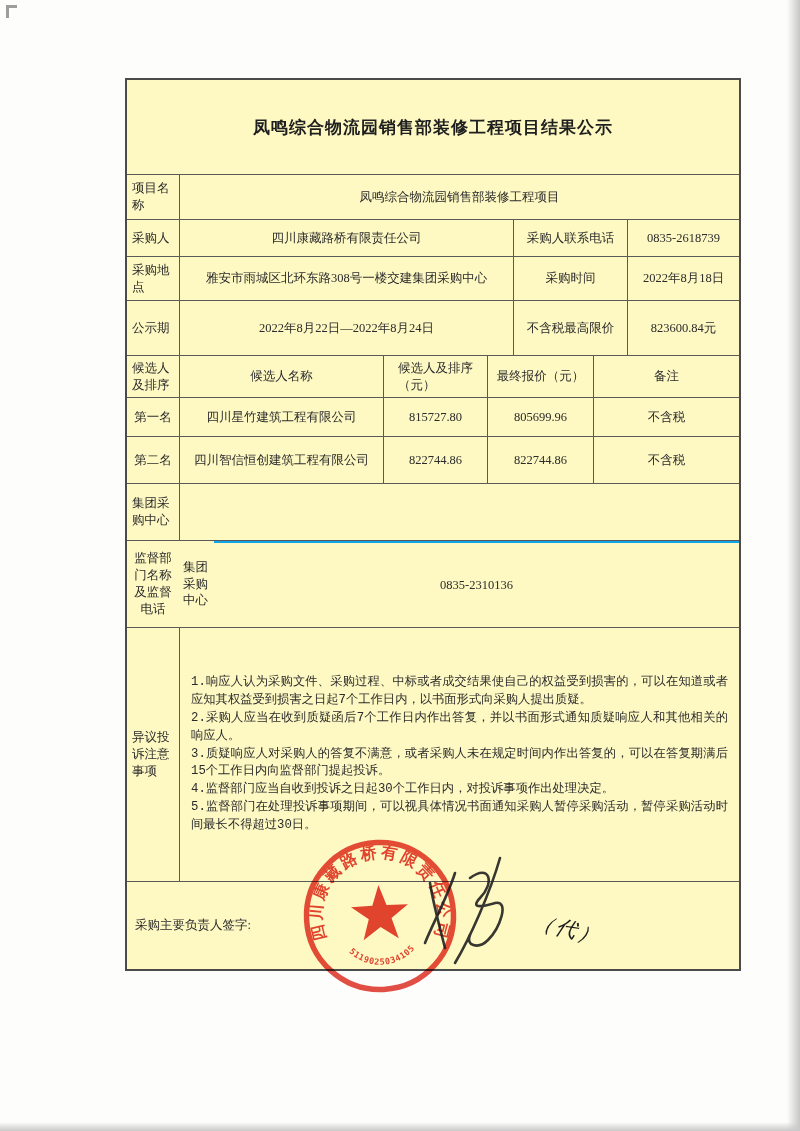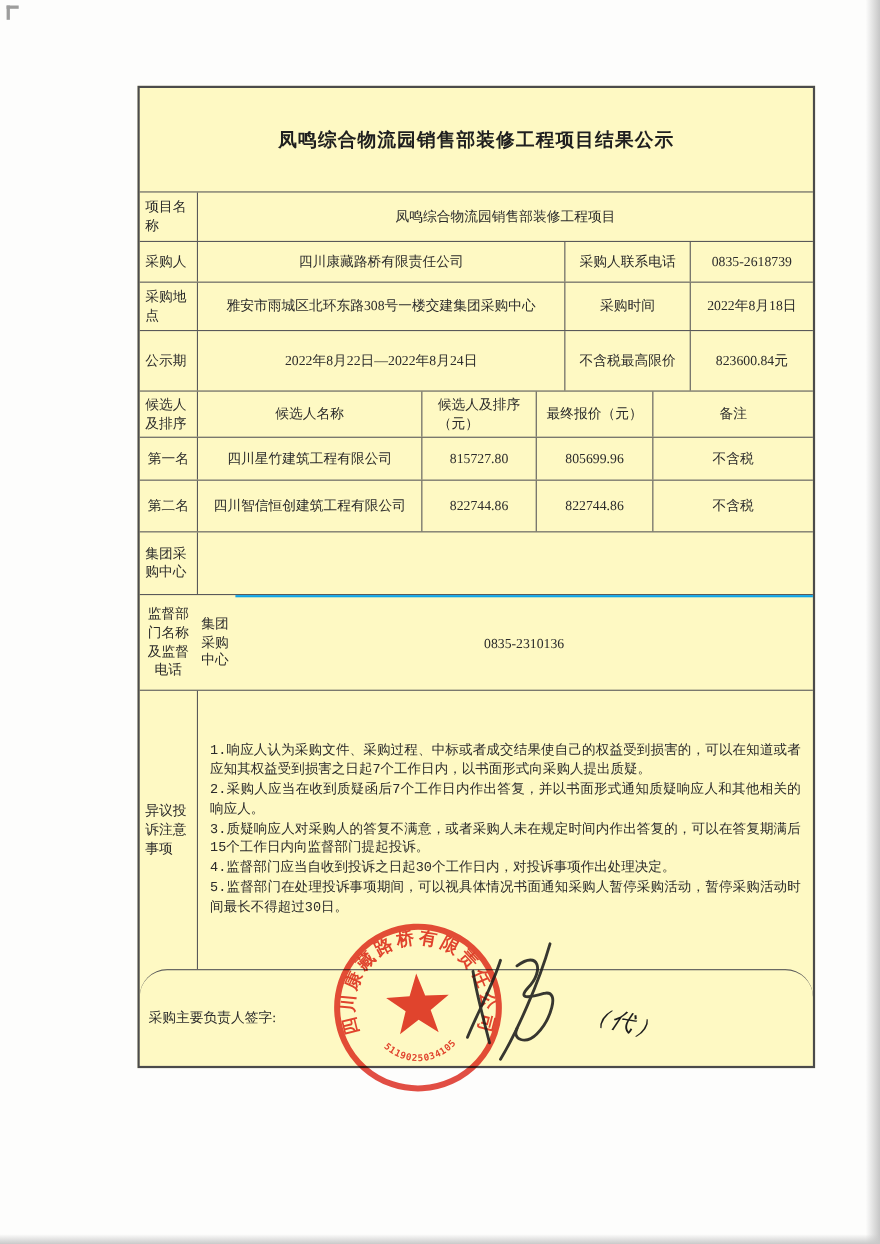--- a/index.html
+++ b/index.html
@@ -32,21 +32,21 @@
   .lab{width:52px;justify-content:flex-start;text-align:left;padding:2px 5px;}
   .lab.ctr{text-align:center;justify-content:center;}
   .w334{width:334px}.w114{width:114px}
   .w204{width:204px}.w104{width:104px}.w106{width:106px}
   .fx{flex:1}
   .title-row{height:94px;align-items:center;justify-content:center;display:flex;}
   .doc-title{font-size:17px;font-weight:bold;letter-spacing:1px;color:#1f1f1f;}
   .h44{height:44px}.h36{height:36px}.h43{height:43px}.h54{height:54px}
   .h41{height:41px}.h38{height:38px}.h46{height:46px}.h56{height:56px}
   .h86{height:86px}.h253{height:253px}
-  .row.last{flex:1;border-radius:25px;}
+  .row.last{flex:1;}
   .stack{display:flex;flex:1;}
   .sub{flex:0 0 35px;display:flex;align-items:center;justify-content:center;font-size:12.5px;}
   .sub2{flex:1;border-top:2px solid #0ea5e9;}
   .objection-text{font-size:12.3px;line-height:1.45;text-align:justify;
     padding:4px 7px;}
   .sig-cell{flex:1;display:flex;align-items:center;padding-left:8px;
     font-size:12.5px;position:relative;}
 
   
   .seal{position:absolute;left:300px;top:836px;width:160px;height:160px;

